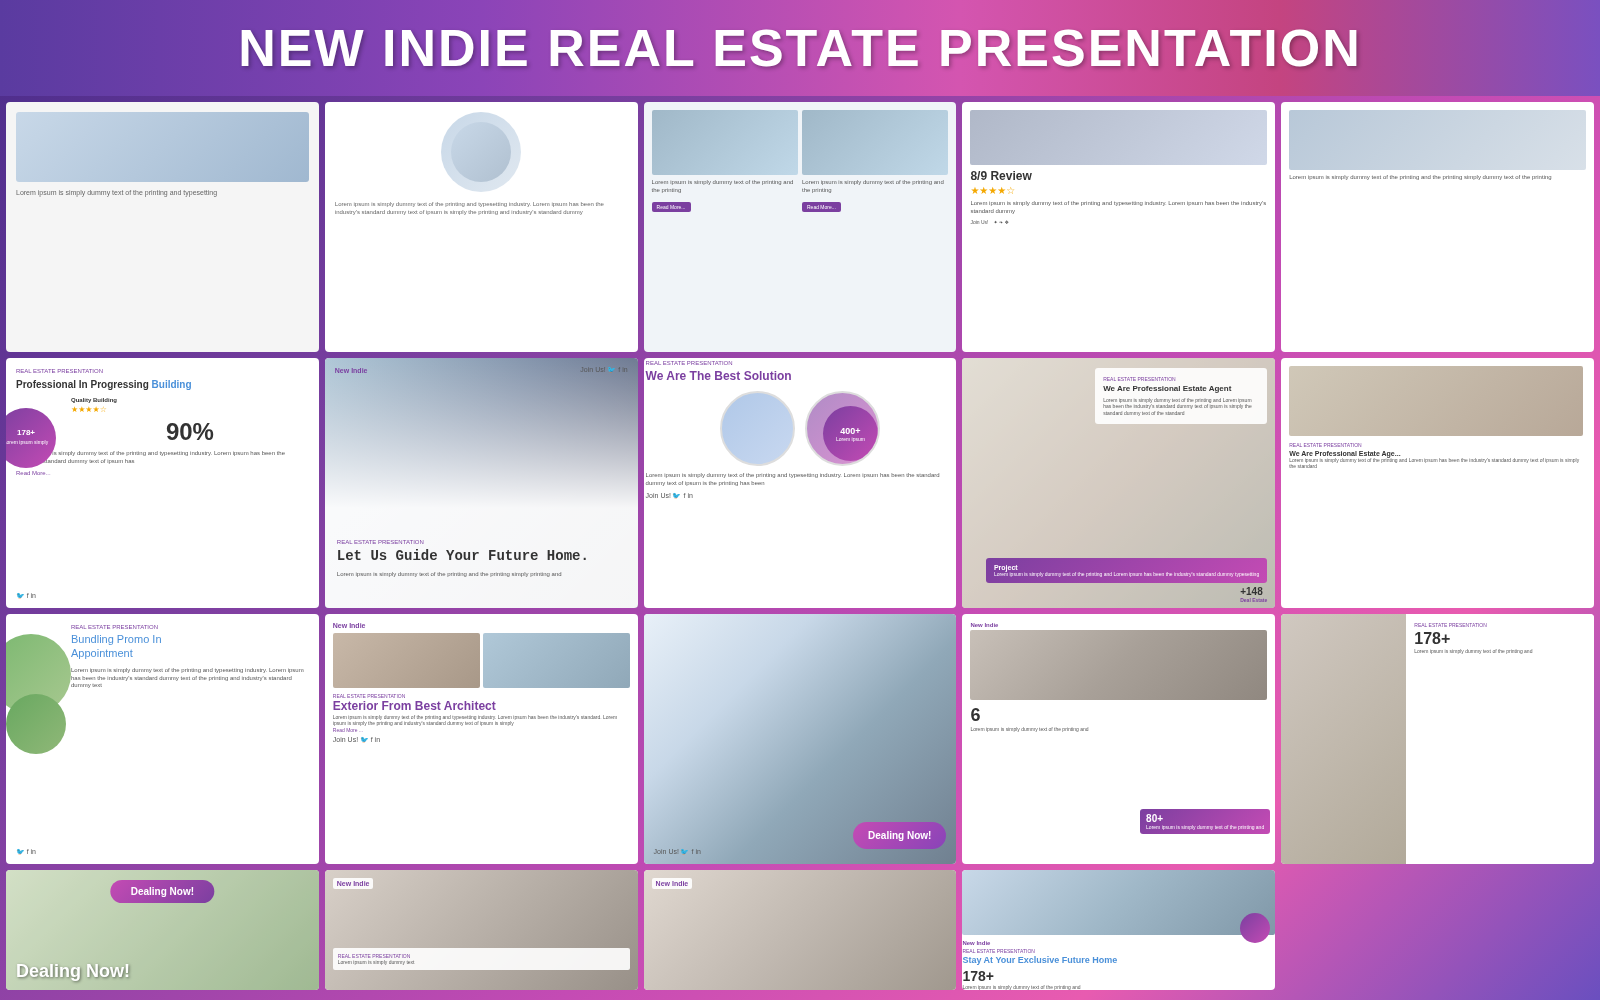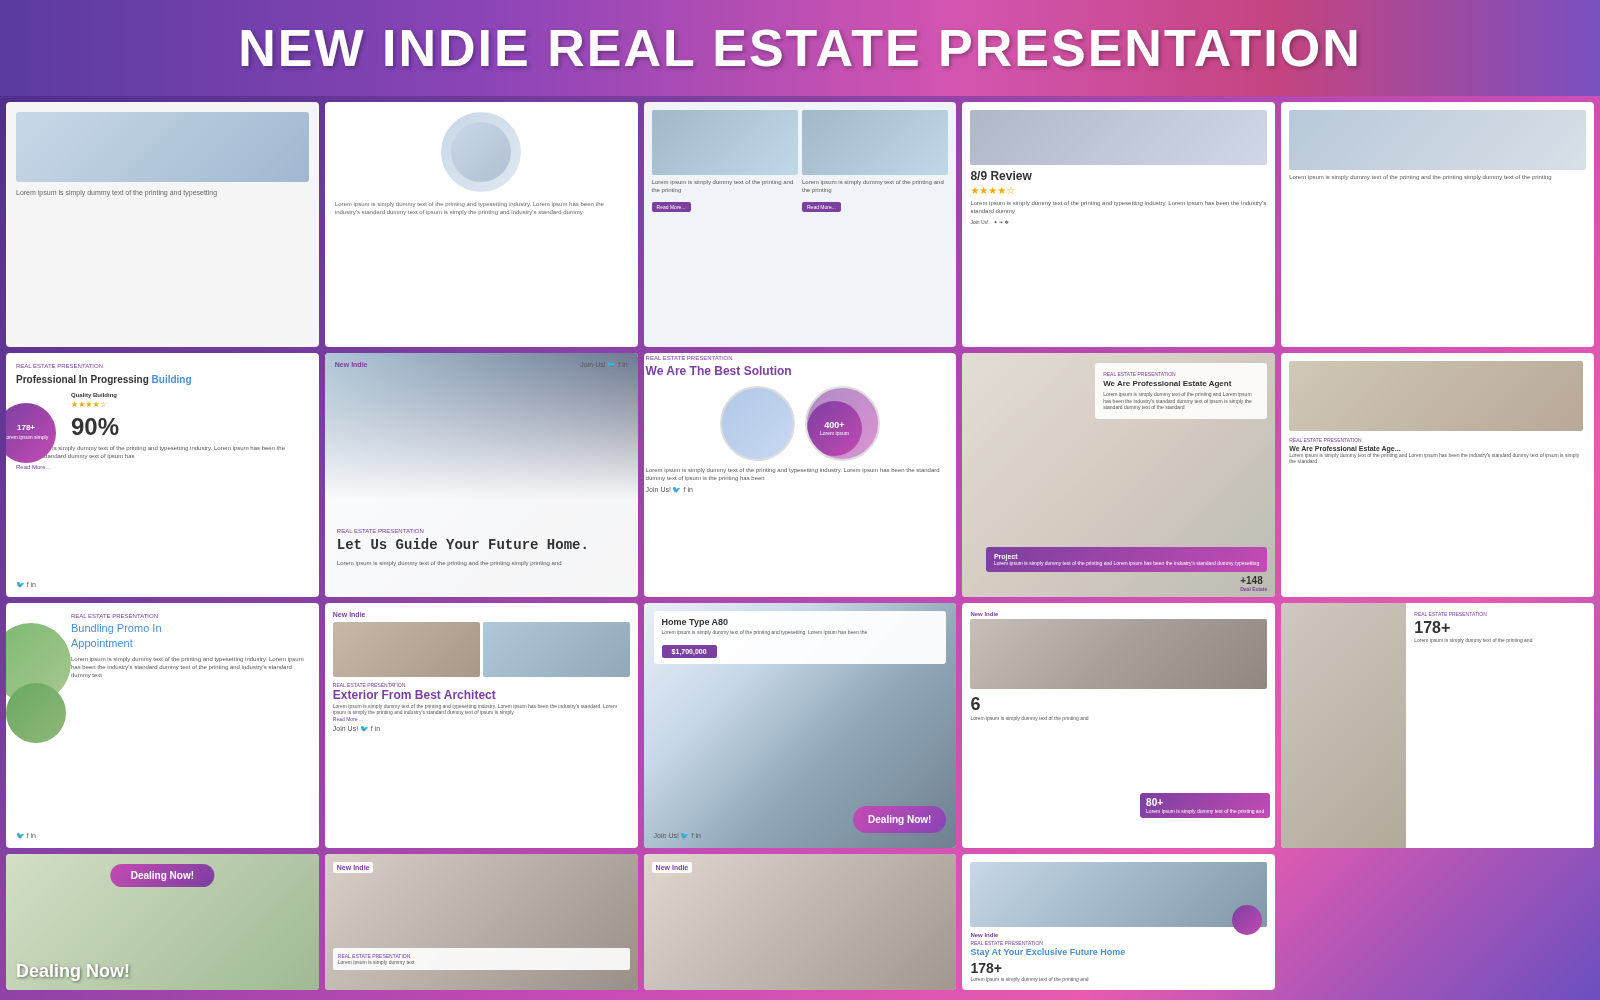--- a/index.html
+++ b/index.html
@@ -209,20 +209,21 @@
       line-height: 1.3;
     }
     .slide-6 h3 span {
       color: #4a90d9;
     }
     .slide-6 .pct {
       font-size: 24px;
       font-weight: bold;
       color: #333;
       margin-left: 55px;
+      text-align: center;
     }
     .slide-6 .quality {
       font-size: 6px;
       color: #333;
       font-weight: bold;
       margin-left: 55px;
       margin-bottom: 2px;
     }
     .slide-6 .stars {
       color: #f4a800;
@@ -345,21 +346,21 @@
     }
     .slide-8 .circle-img {
       width: 75px;
       height: 75px;
       border-radius: 50%;
       overflow: hidden;
       border: 2px solid #ddd;
       background: linear-gradient(135deg, #b0c8e8, #c8d8f0);
       display: flex;
       align-items: center;
-      justify-content: flex-start;
+      justify-content: flex-end;
     }
     .slide-8 .circle-img.purple {
       background: linear-gradient(135deg, rgba(123,63,160,0.6), rgba(196,75,180,0.6));
     }
     .slide-8 .badge-400 {
       background: linear-gradient(135deg, #7b3fa0, #c44bb4);
       color: white;
       border-radius: 50%;
       width: 55px;
       height: 55px;
@@ -834,21 +835,20 @@
       width: 100%;
       height: 100%;
       background: linear-gradient(135deg, #e0d8d0, #c0b8b0, #a0988e);
       position: absolute;
       top: 0; left: 0;
     }
 
     
     .slide-19 {
       background: white;
-      padding: 8px;
       position: relative;
       overflow: hidden;
     }
     .slide-19 h4 {
       font-size: 9px;
       font-weight: bold;
       color: #333;
       line-height: 1.2;
       margin-bottom: 2px;
     }
@@ -1015,25 +1015,20 @@
     </h3>
     <div class="text-micro">Lorem ipsum is simply dummy text of the printing and typesetting industry. Lorem ipsum has been the industry's standard. Lorem ipsum is simply the printing and industry's standard dummy text of ipsum is simply</div>
     <div class="link">Read More ...</div>
     <div class="social">
       <span>Join Us! 🐦 f in</span>
     </div>
   </div>
 
   <div class="slide slide-13">
     <div class="img-bg"></div>
-    <div class="top-content">
-      <h4>Home Type A80</h4>
-      <div class="text-micro">Lorem ipsum is simply dummy text of the printing and typesetting. Lorem ipsum has been the</div>
-      <div class="price-btn">$1,700,000</div>
-    </div>
     <div class="bottom-badge">Dealing Now!</div>
     <div class="social">
       <span>Join Us! 🐦 f in</span>
     </div>
   </div>
 
   <div class="slide slide-14">
     <div class="brand">New Indie</div>
     <div class="img-rect" style="height:70px;background:linear-gradient(135deg,#c8c0b8,#a8a098,#908880);border-radius:2px;margin-bottom:5px;"></div>
     <div class="num-big">6</div>

